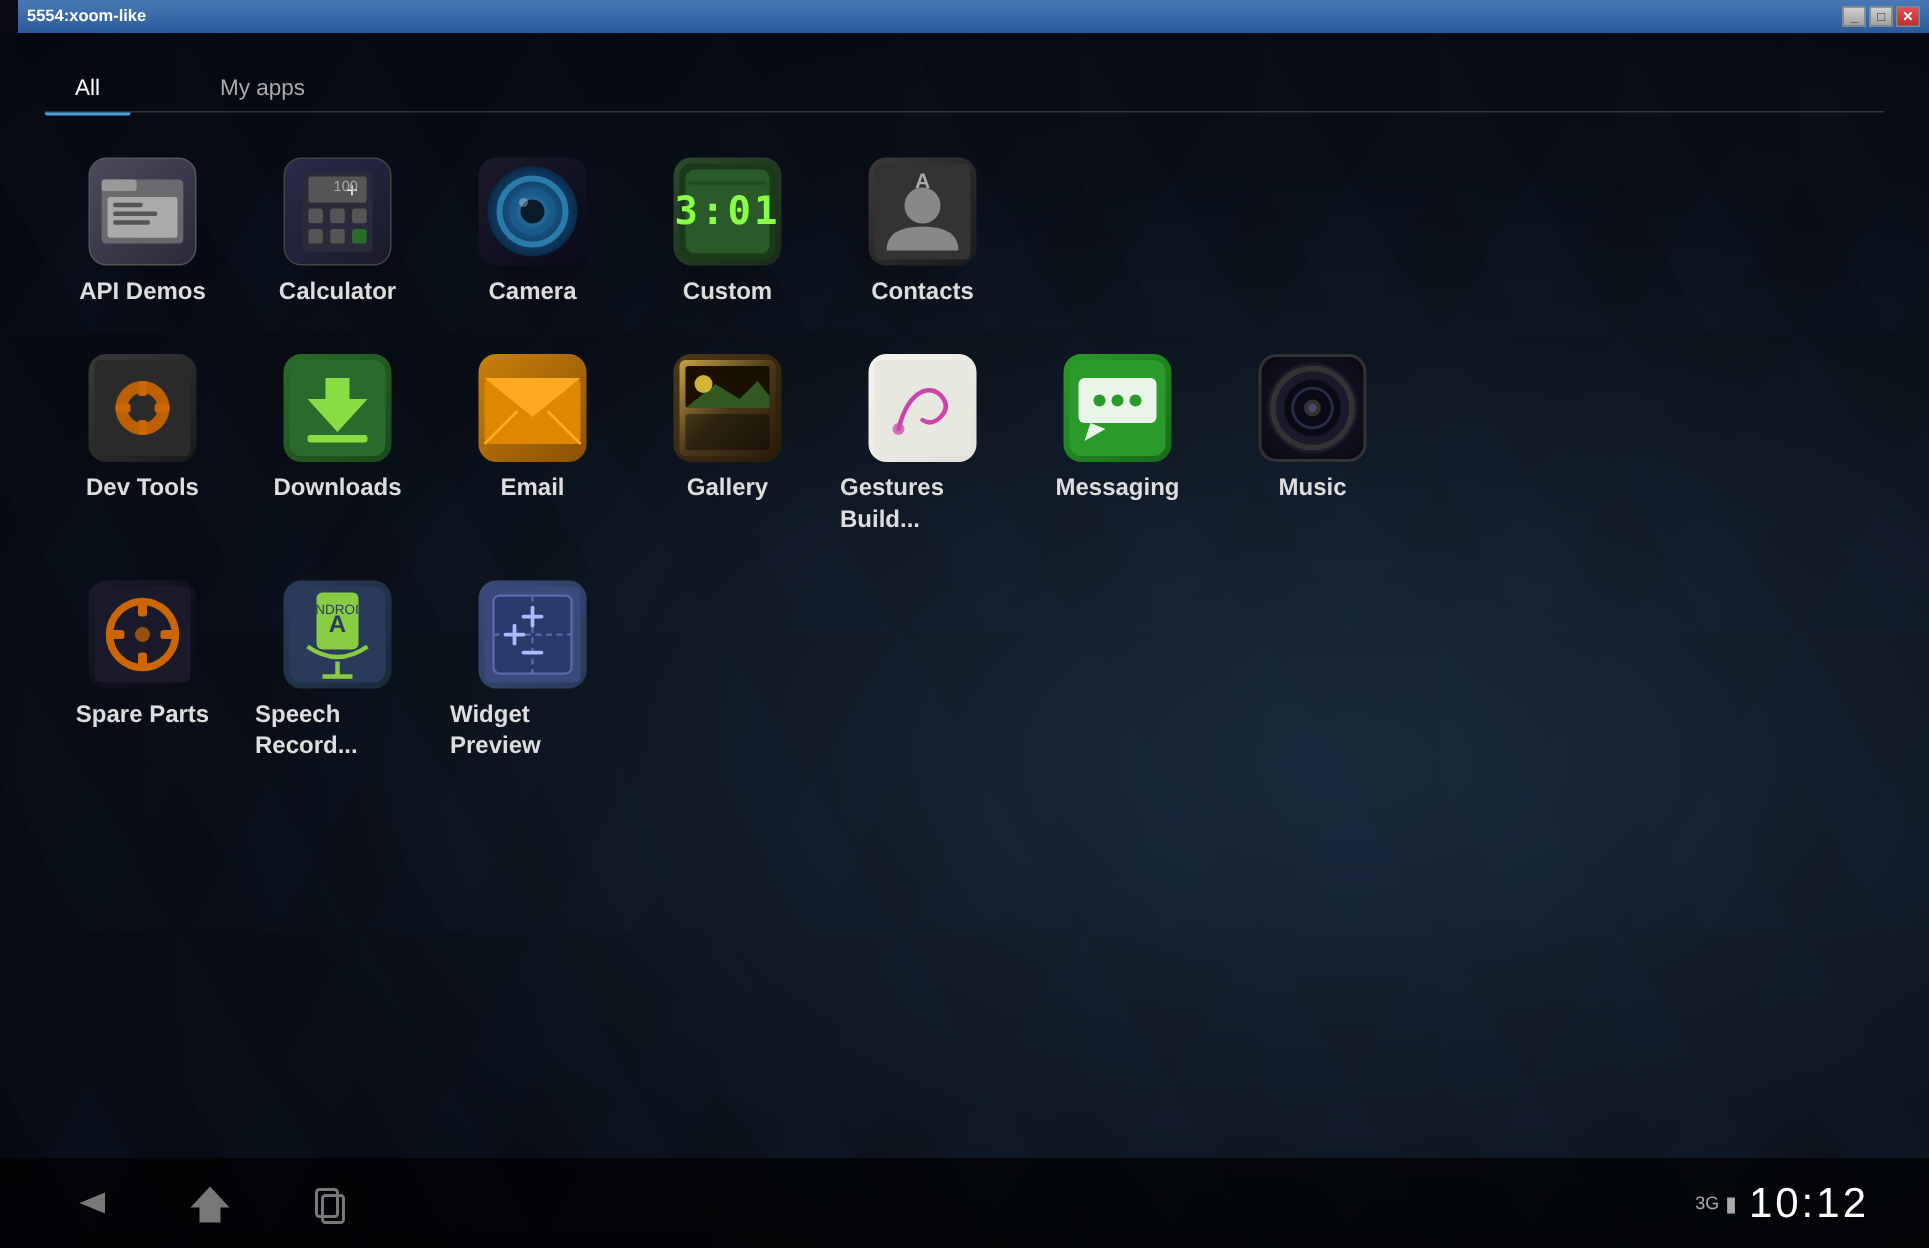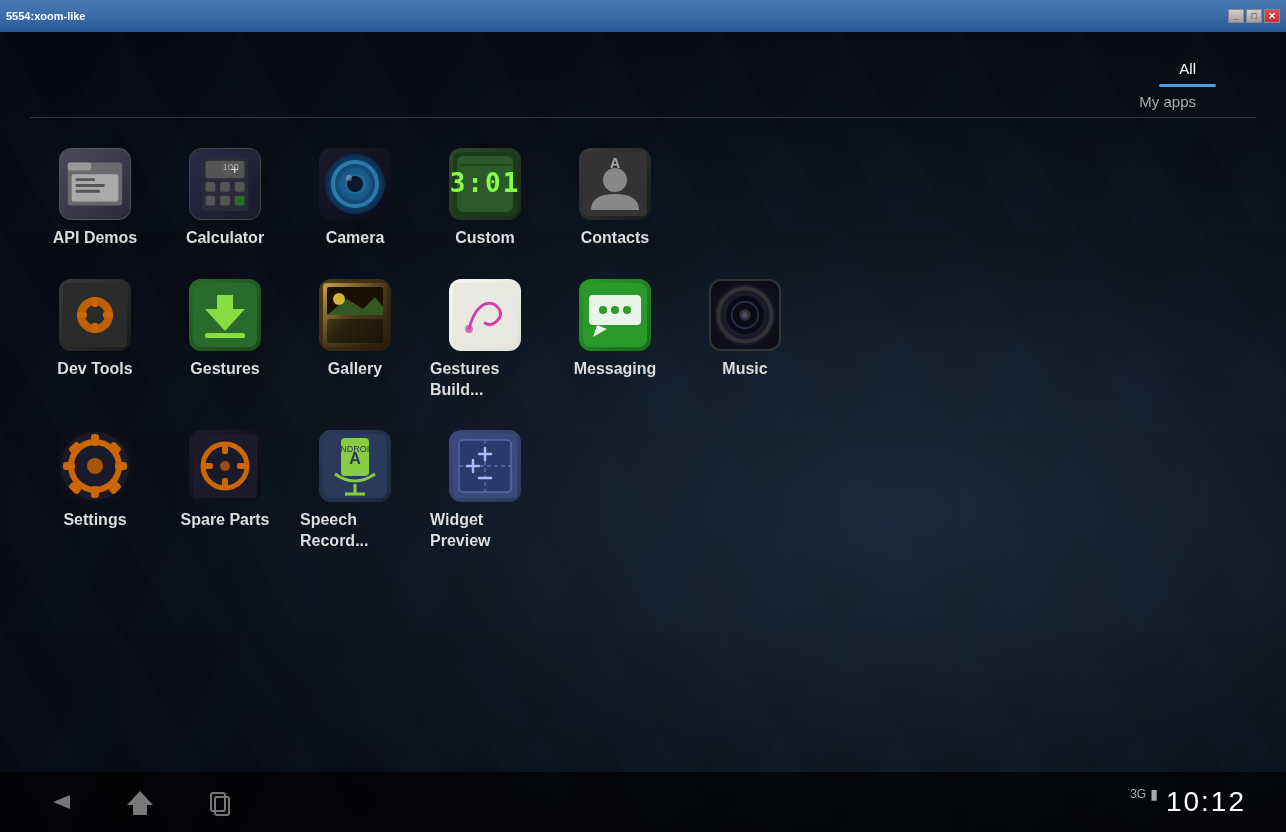--- a/index.html
+++ b/index.html
@@ -9,27 +9,28 @@
       height: 832px;
       overflow: hidden;
       font-family: 'Segoe UI', Arial, sans-serif;
       background: #0a0a14;
       display: flex;
       flex-direction: column;
     }
 
     
     #titlebar {
-      height: 32px;
+      height: 22px;
       background: linear-gradient(to bottom, #4a7ab5, #2a5a9a);
       display: flex;
       align-items: center;
       justify-content: space-between;
       padding: 0 6px;
       flex-shrink: 0;
+      margin-left: 12px;
     }
     #titlebar-title {
       color: white;
       font-size: 11px;
       font-weight: bold;
     }
     #titlebar-buttons {
       display: flex;
       gap: 2px;
     }
@@ -76,21 +77,20 @@
 
     
     #tabs {
       display: flex;
       align-items: flex-end;
       padding: 0 30px;
       padding-top: 20px;
       flex-shrink: 0;
       position: relative;
       z-index: 2;
-      flex-direction: column;
     }
     .tab {
       padding: 8px 20px;
       color: #aaa;
       font-size: 15px;
       cursor: pointer;
       position: relative;
       margin-right: 40px;
     }
     .tab.active {
@@ -247,21 +247,21 @@
       display: flex;
       align-items: center;
       justify-content: center;
       cursor: pointer;
       opacity: 0.7;
     }
 
     #navbar-right {
       color: white;
       display: flex;
-      align-items: flex-start;
+      align-items: center;
       gap: 8px;
       margin-left: 18px;
     }
     #clock-display {
       font-size: 28px;
       font-weight: 300;
       letter-spacing: 2px;
       color: white;
     }
     #status-icons {
@@ -397,23 +397,34 @@
       </div>
 
       <div class="app-item">
         <div class="app-icon icon-downloads">
           <svg viewBox="0 0 72 72" xmlns="http://www.w3.org/2000/svg">
             <rect x="4" y="4" width="64" height="64" rx="8" fill="#2a6a2a"></rect>
             <polygon points="36,52 16,30 28,30 28,16 44,16 44,30 56,30" fill="#88dd44"></polygon>
             <rect x="16" y="54" width="40" height="5" rx="2" fill="#88dd44"></rect>
           </svg>
         </div>
-        <span class="app-label">Gestures</span>
-      </div>
-
+        <span class="app-label">Downloads</span>
+      </div>
+
+      <div class="app-item">
+        <div class="app-icon icon-email">
+          <svg viewBox="0 0 72 72" xmlns="http://www.w3.org/2000/svg">
+            <rect x="4" y="16" width="64" height="44" rx="4" fill="#dd8800"></rect>
+            <polygon points="4,16 36,42 68,16" fill="#ffaa22"></polygon>
+            <line x1="4" y1="60" x2="26" y2="38" stroke="#ffaa22" stroke-width="2"></line>
+            <line x1="68" y1="60" x2="46" y2="38" stroke="#ffaa22" stroke-width="2"></line>
+          </svg>
+        </div>
+        <span class="app-label">Email</span>
+      </div>
 
       <div class="app-item">
         <div class="app-icon icon-gallery">
           <svg viewBox="0 0 72 72" xmlns="http://www.w3.org/2000/svg">
             <defs>
               <linearGradient id="gallery-grad" x1="0%" y1="0%" x2="100%" y2="100%">
                 <stop offset="0%" stop-color="#c8a044"></stop>
                 <stop offset="50%" stop-color="#4a3a1a"></stop>
                 <stop offset="100%" stop-color="#2a1a0a"></stop>
               </linearGradient>
@@ -466,40 +477,20 @@
           </svg>
         </div>
         <span class="app-label">Music</span>
       </div>
 
     </div>
 
     <div class="app-row">
 
 
-      <div class="app-item">
-        <div class="app-icon icon-settings">
-          <svg viewBox="0 0 72 72" xmlns="http://www.w3.org/2000/svg">
-            <circle cx="36" cy="36" r="34" fill="#1a1a2a"></circle>
-            <circle cx="36" cy="36" r="24" fill="none" stroke="#cc6600" stroke-width="6"></circle>
-
-            <rect x="32" y="4" width="8" height="12" rx="3" fill="#cc6600"></rect>
-            <rect x="32" y="56" width="8" height="12" rx="3" fill="#cc6600"></rect>
-            <rect x="4" y="32" width="12" height="8" rx="3" fill="#cc6600"></rect>
-            <rect x="56" y="32" width="12" height="8" rx="3" fill="#cc6600"></rect>
-            <rect x="12" y="12" width="8" height="12" rx="3" fill="#cc6600" transform="rotate(45,16,18)"></rect>
-            <rect x="52" y="12" width="8" height="12" rx="3" fill="#cc6600" transform="rotate(-45,56,18)"></rect>
-            <rect x="12" y="52" width="8" height="12" rx="3" fill="#cc6600" transform="rotate(-45,16,58)"></rect>
-            <rect x="52" y="52" width="8" height="12" rx="3" fill="#cc6600" transform="rotate(45,56,58)"></rect>
-            <circle cx="36" cy="36" r="12" fill="#1a1a2a"></circle>
-            <circle cx="36" cy="36" r="8" fill="#cc6600" opacity="0.8"></circle>
-          </svg>
-        </div>
-        <span class="app-label">Settings</span>
-      </div>
 
       <div class="app-item">
         <div class="app-icon icon-spare-parts">
           <svg viewBox="0 0 72 72" xmlns="http://www.w3.org/2000/svg">
             <rect x="4" y="4" width="64" height="64" rx="4" fill="#1a1a2a"></rect>
             <circle cx="36" cy="36" r="22" fill="none" stroke="#cc6600" stroke-width="5"></circle>
             <rect x="33" y="14" width="6" height="10" rx="2" fill="#cc6600"></rect>
             <rect x="33" y="48" width="6" height="10" rx="2" fill="#cc6600"></rect>
             <rect x="14" y="33" width="10" height="6" rx="2" fill="#cc6600"></rect>
             <rect x="48" y="33" width="10" height="6" rx="2" fill="#cc6600"></rect>

